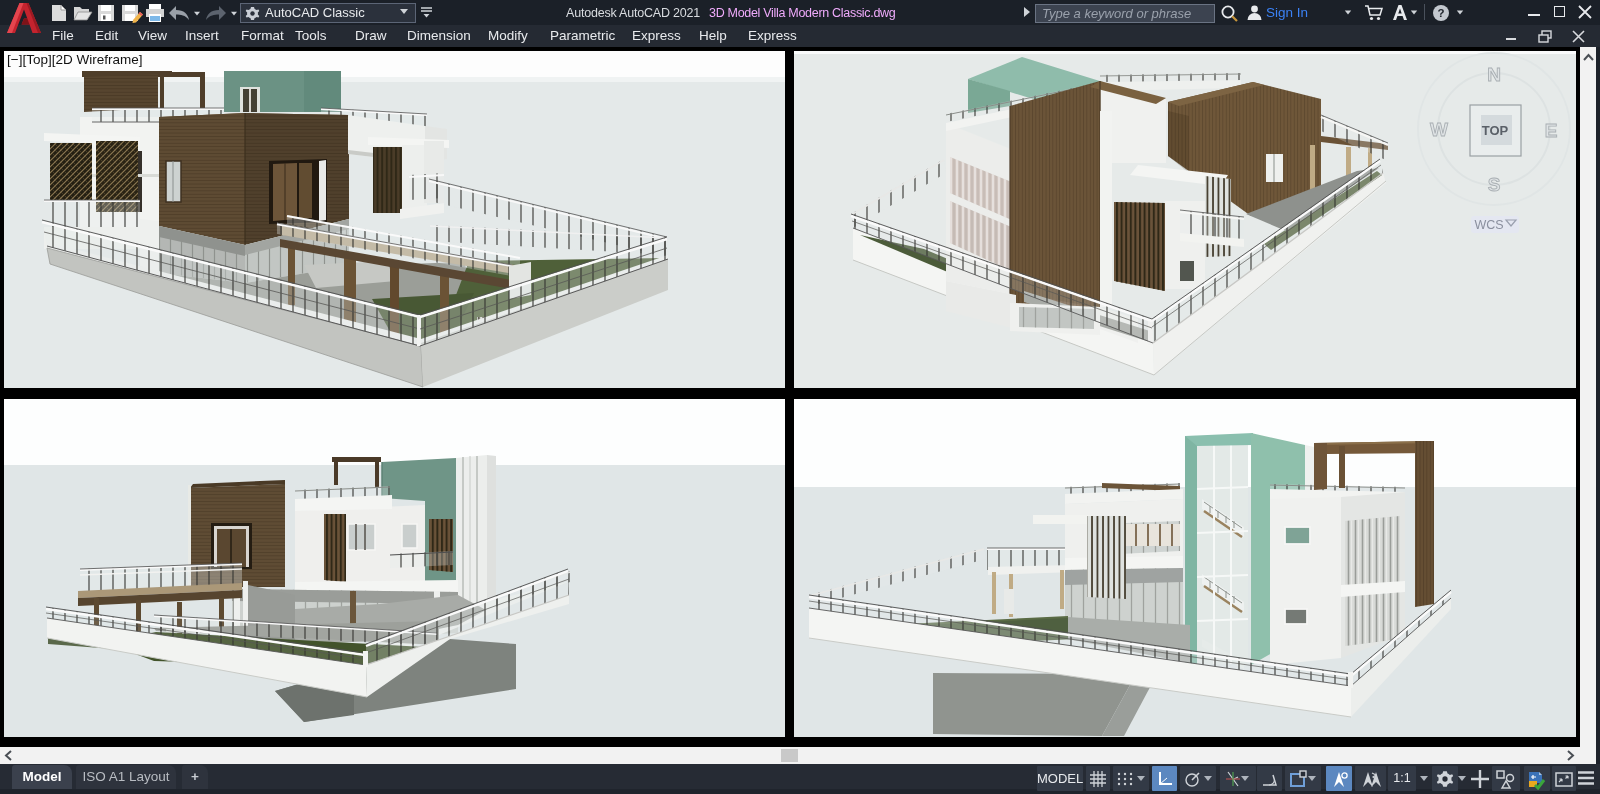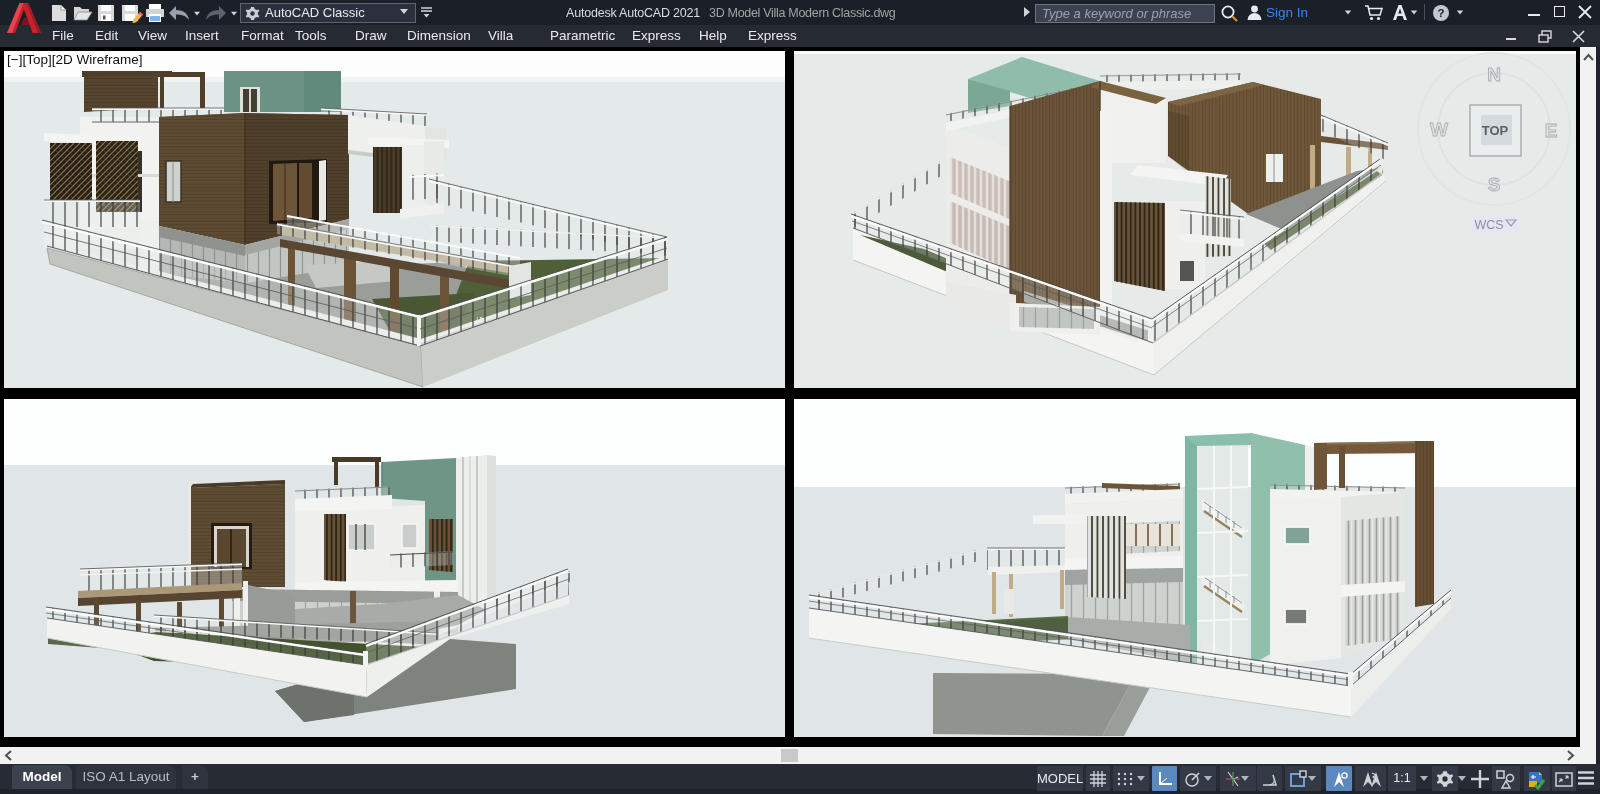--- a/index.html
+++ b/index.html
@@ -91,21 +91,21 @@
 </svg>
 <div style="position:absolute;left:265px;top:5px;color:#e8eaed;font-size:13px;z-index:2">AutoCAD Classic</div>
 <div class="caretT" style="left:400px;top:9px"></div>
 <div style="position:absolute;left:420px;top:6px;color:#cfd3d8;font-size:11px">
 <svg width="13" height="13" viewBox="0 0 13 13">
       <path d="M1 2 H12 M1 5 H12" stroke="#cfd3d8" stroke-width="1.4"></path>
       <path d="M3.5 8 L9.5 8 L6.5 11.5 Z" fill="#cfd3d8"></path>
     </svg></div>
 
 <div style="position:absolute;left:566px;top:6px;color:#d9dce0;font-size:12.5px;letter-spacing:-0.2px">Autodesk AutoCAD 2021</div>
-<div style="position:absolute;left:709px;top:6px;color:#a3a3a3;font-size:12.5px;letter-spacing:-0.3px">3D Model Villa Modern Classic.dwg</div>
+<div style="position:absolute;left:709px;top:6px;color:#f0abfc;font-size:12.5px;letter-spacing:-0.3px">3D Model Villa Modern Classic.dwg</div>
 
 <div style="position:absolute;left:1024px;top:7px;width:0;height:0;border-top:5px solid transparent;border-bottom:5px solid transparent;border-left:6px solid #cfd3d8"></div>
 <div style="position:absolute;left:1035px;top:4px;width:180px;height:19px;background:#3c4350;border:1px solid #6a7383"></div>
 <div style="position:absolute;left:1042px;top:6px;color:#9aa1ac;font-size:13px;font-style:italic;z-index:2">Type a keyword or phrase</div>
 <svg class="tico" style="left:1220px;top:4px" width="19" height="19" viewBox="0 0 19 19">
   <circle cx="8" cy="8" r="5.6" fill="none" stroke="#e8eaed" stroke-width="1.8"></circle>
   <path d="M12.2 12.2 L17 17" stroke="#c8963c" stroke-width="2.2"></path>
 </svg>
 <svg class="tico" style="left:1246px;top:4px" width="17" height="17" viewBox="0 0 17 17">
   <circle cx="8.5" cy="5" r="3.4" fill="#e8eaed"></circle>
@@ -139,21 +139,21 @@
 </svg>
 
 <div class="mi" style="left:52px">File</div>
 <div class="mi" style="left:95px">Edit</div>
 <div class="mi" style="left:138px">View</div>
 <div class="mi" style="left:185px">Insert</div>
 <div class="mi" style="left:241px">Format</div>
 <div class="mi" style="left:295px">Tools</div>
 <div class="mi" style="left:355px">Draw</div>
 <div class="mi" style="left:407px">Dimension</div>
-<div class="mi" style="left:488px">Villa</div>
+<div class="mi" style="left:488px">Modify</div>
 <div class="mi" style="left:550px">Parametric</div>
 <div class="mi" style="left:632px">Express</div>
 <div class="mi" style="left:699px">Help</div>
 <div class="mi" style="left:748px">Express</div>
 
 <div style="position:absolute;left:1506px;top:38px;width:10px;height:2px;background:#d8dade"></div>
 <svg style="position:absolute;left:1538px;top:30px" width="15" height="14" viewBox="0 0 15 14">
   <rect x="4" y="1" width="9" height="7" fill="none" stroke="#d8dade" stroke-width="1.4"></rect>
   <rect x="1" y="5" width="9" height="7" fill="#252a33" stroke="#d8dade" stroke-width="1.4"></rect>
 </svg>

